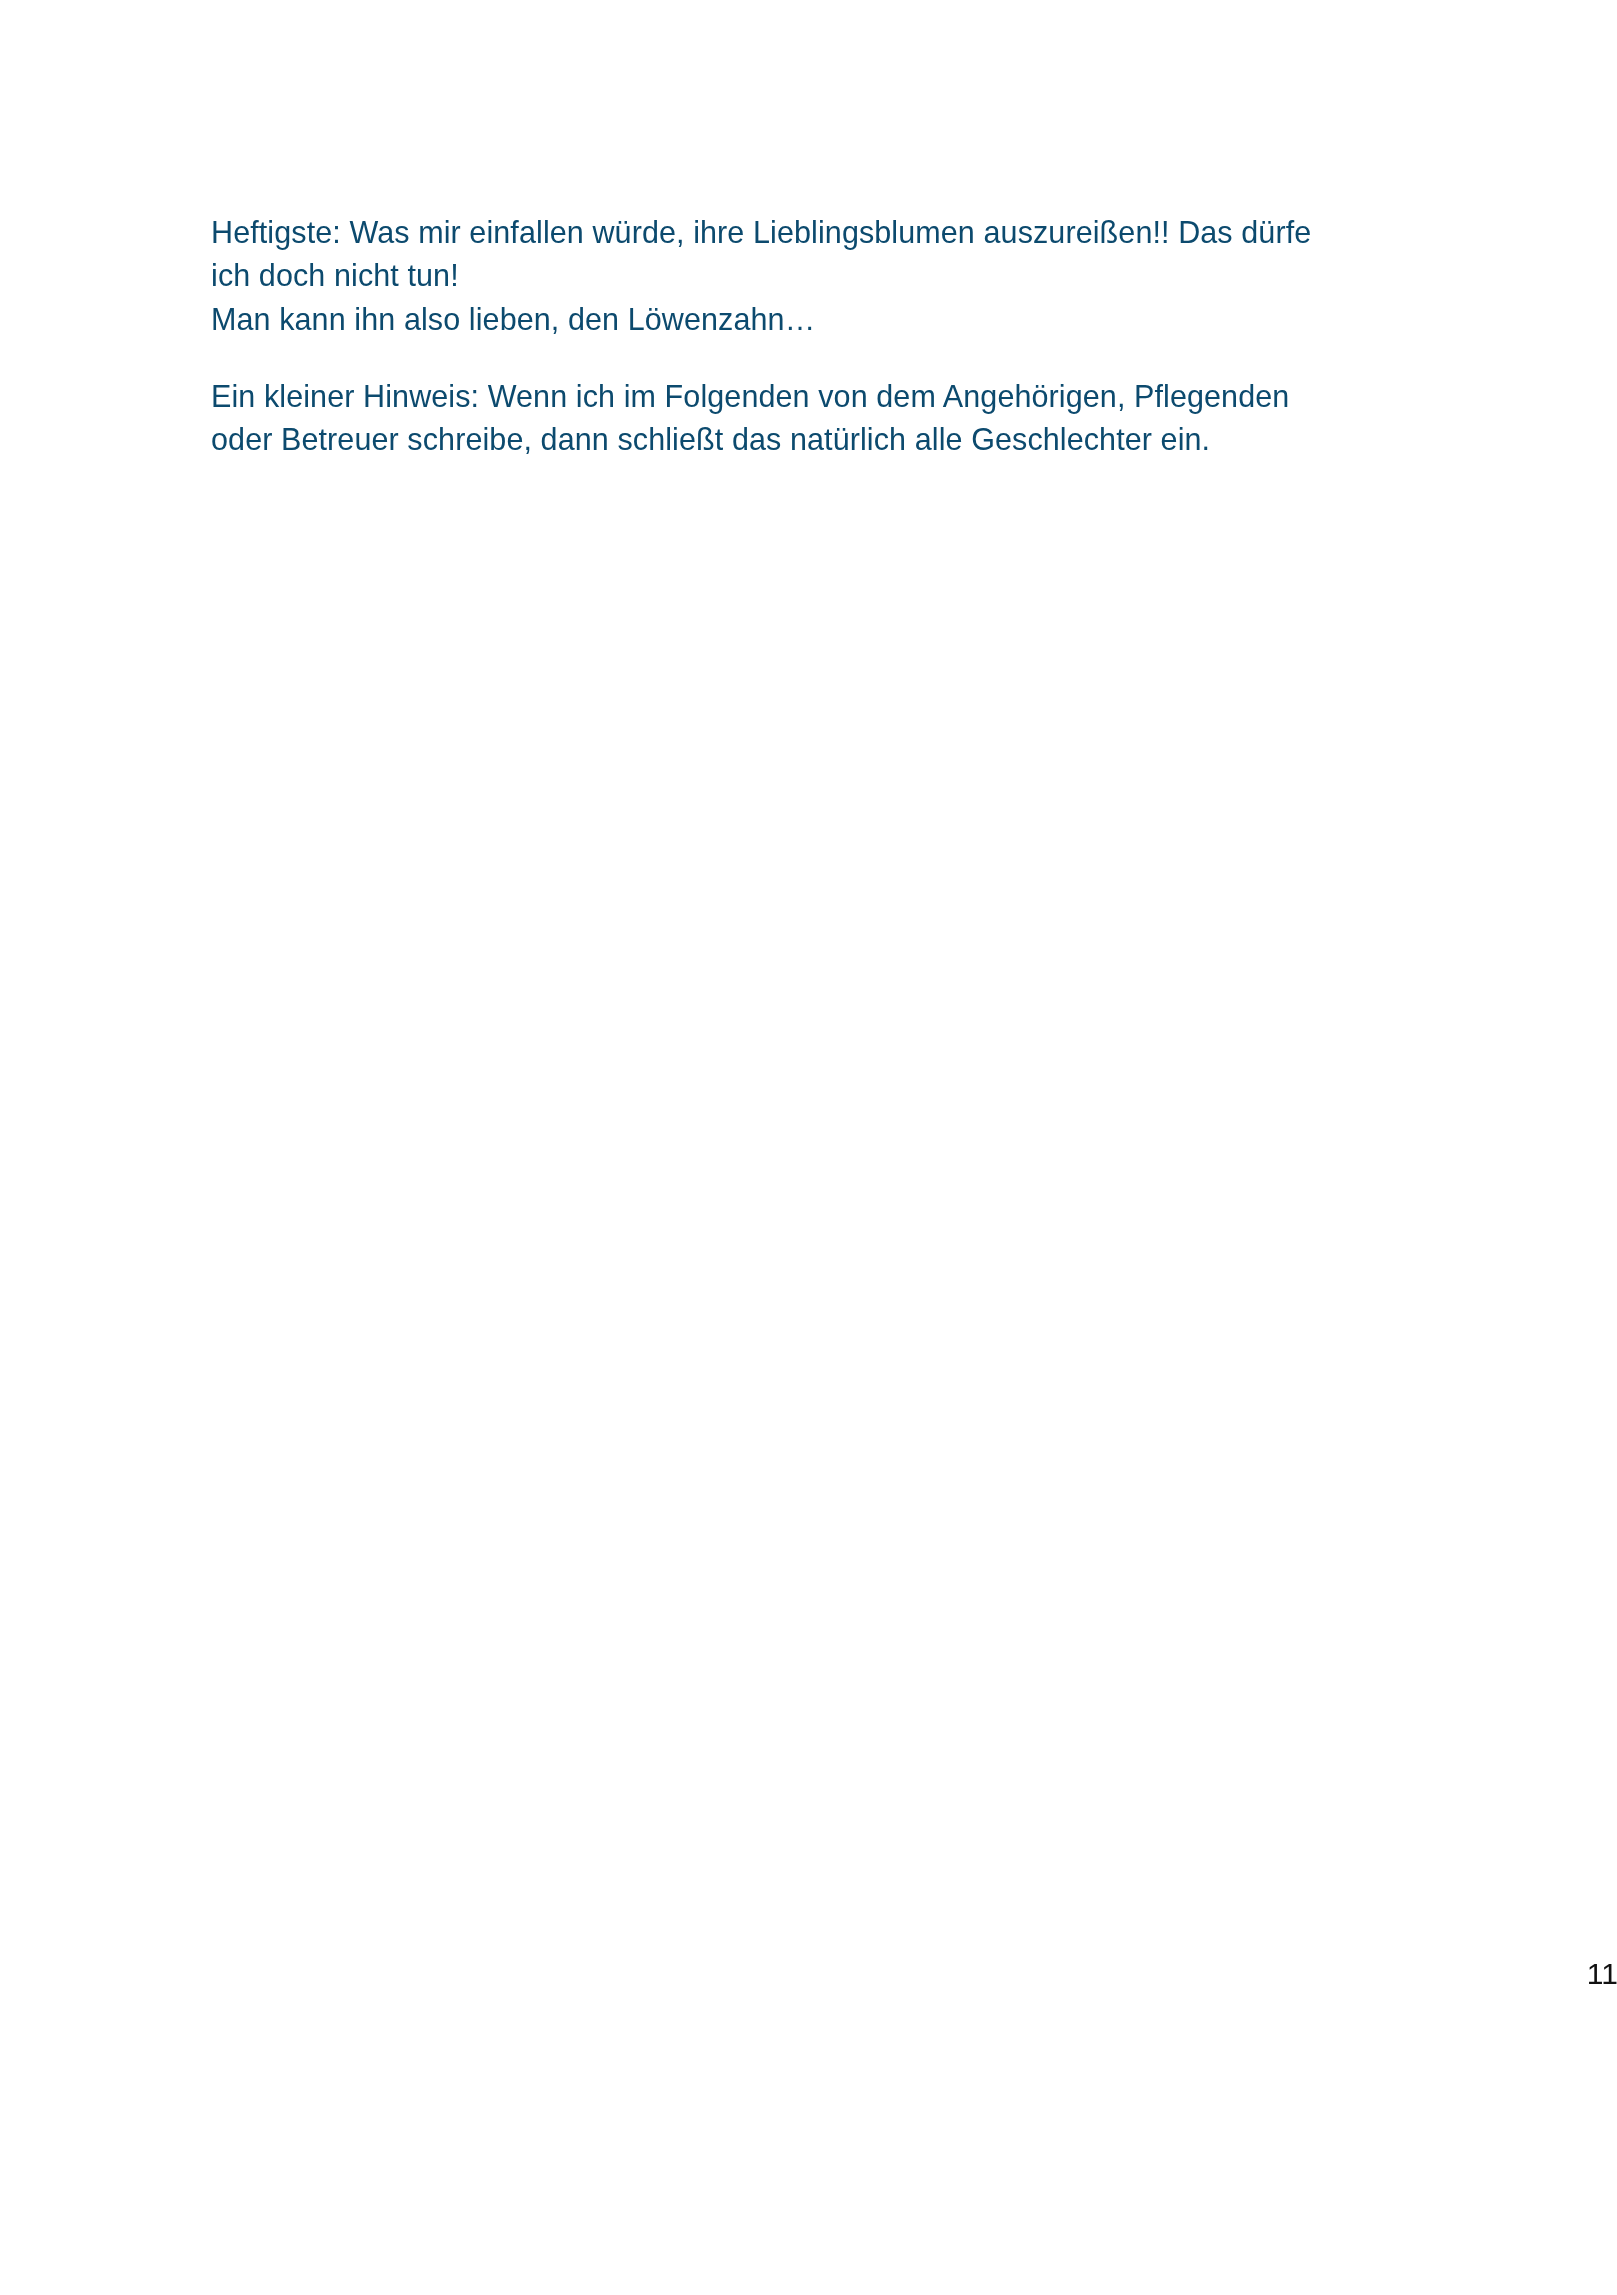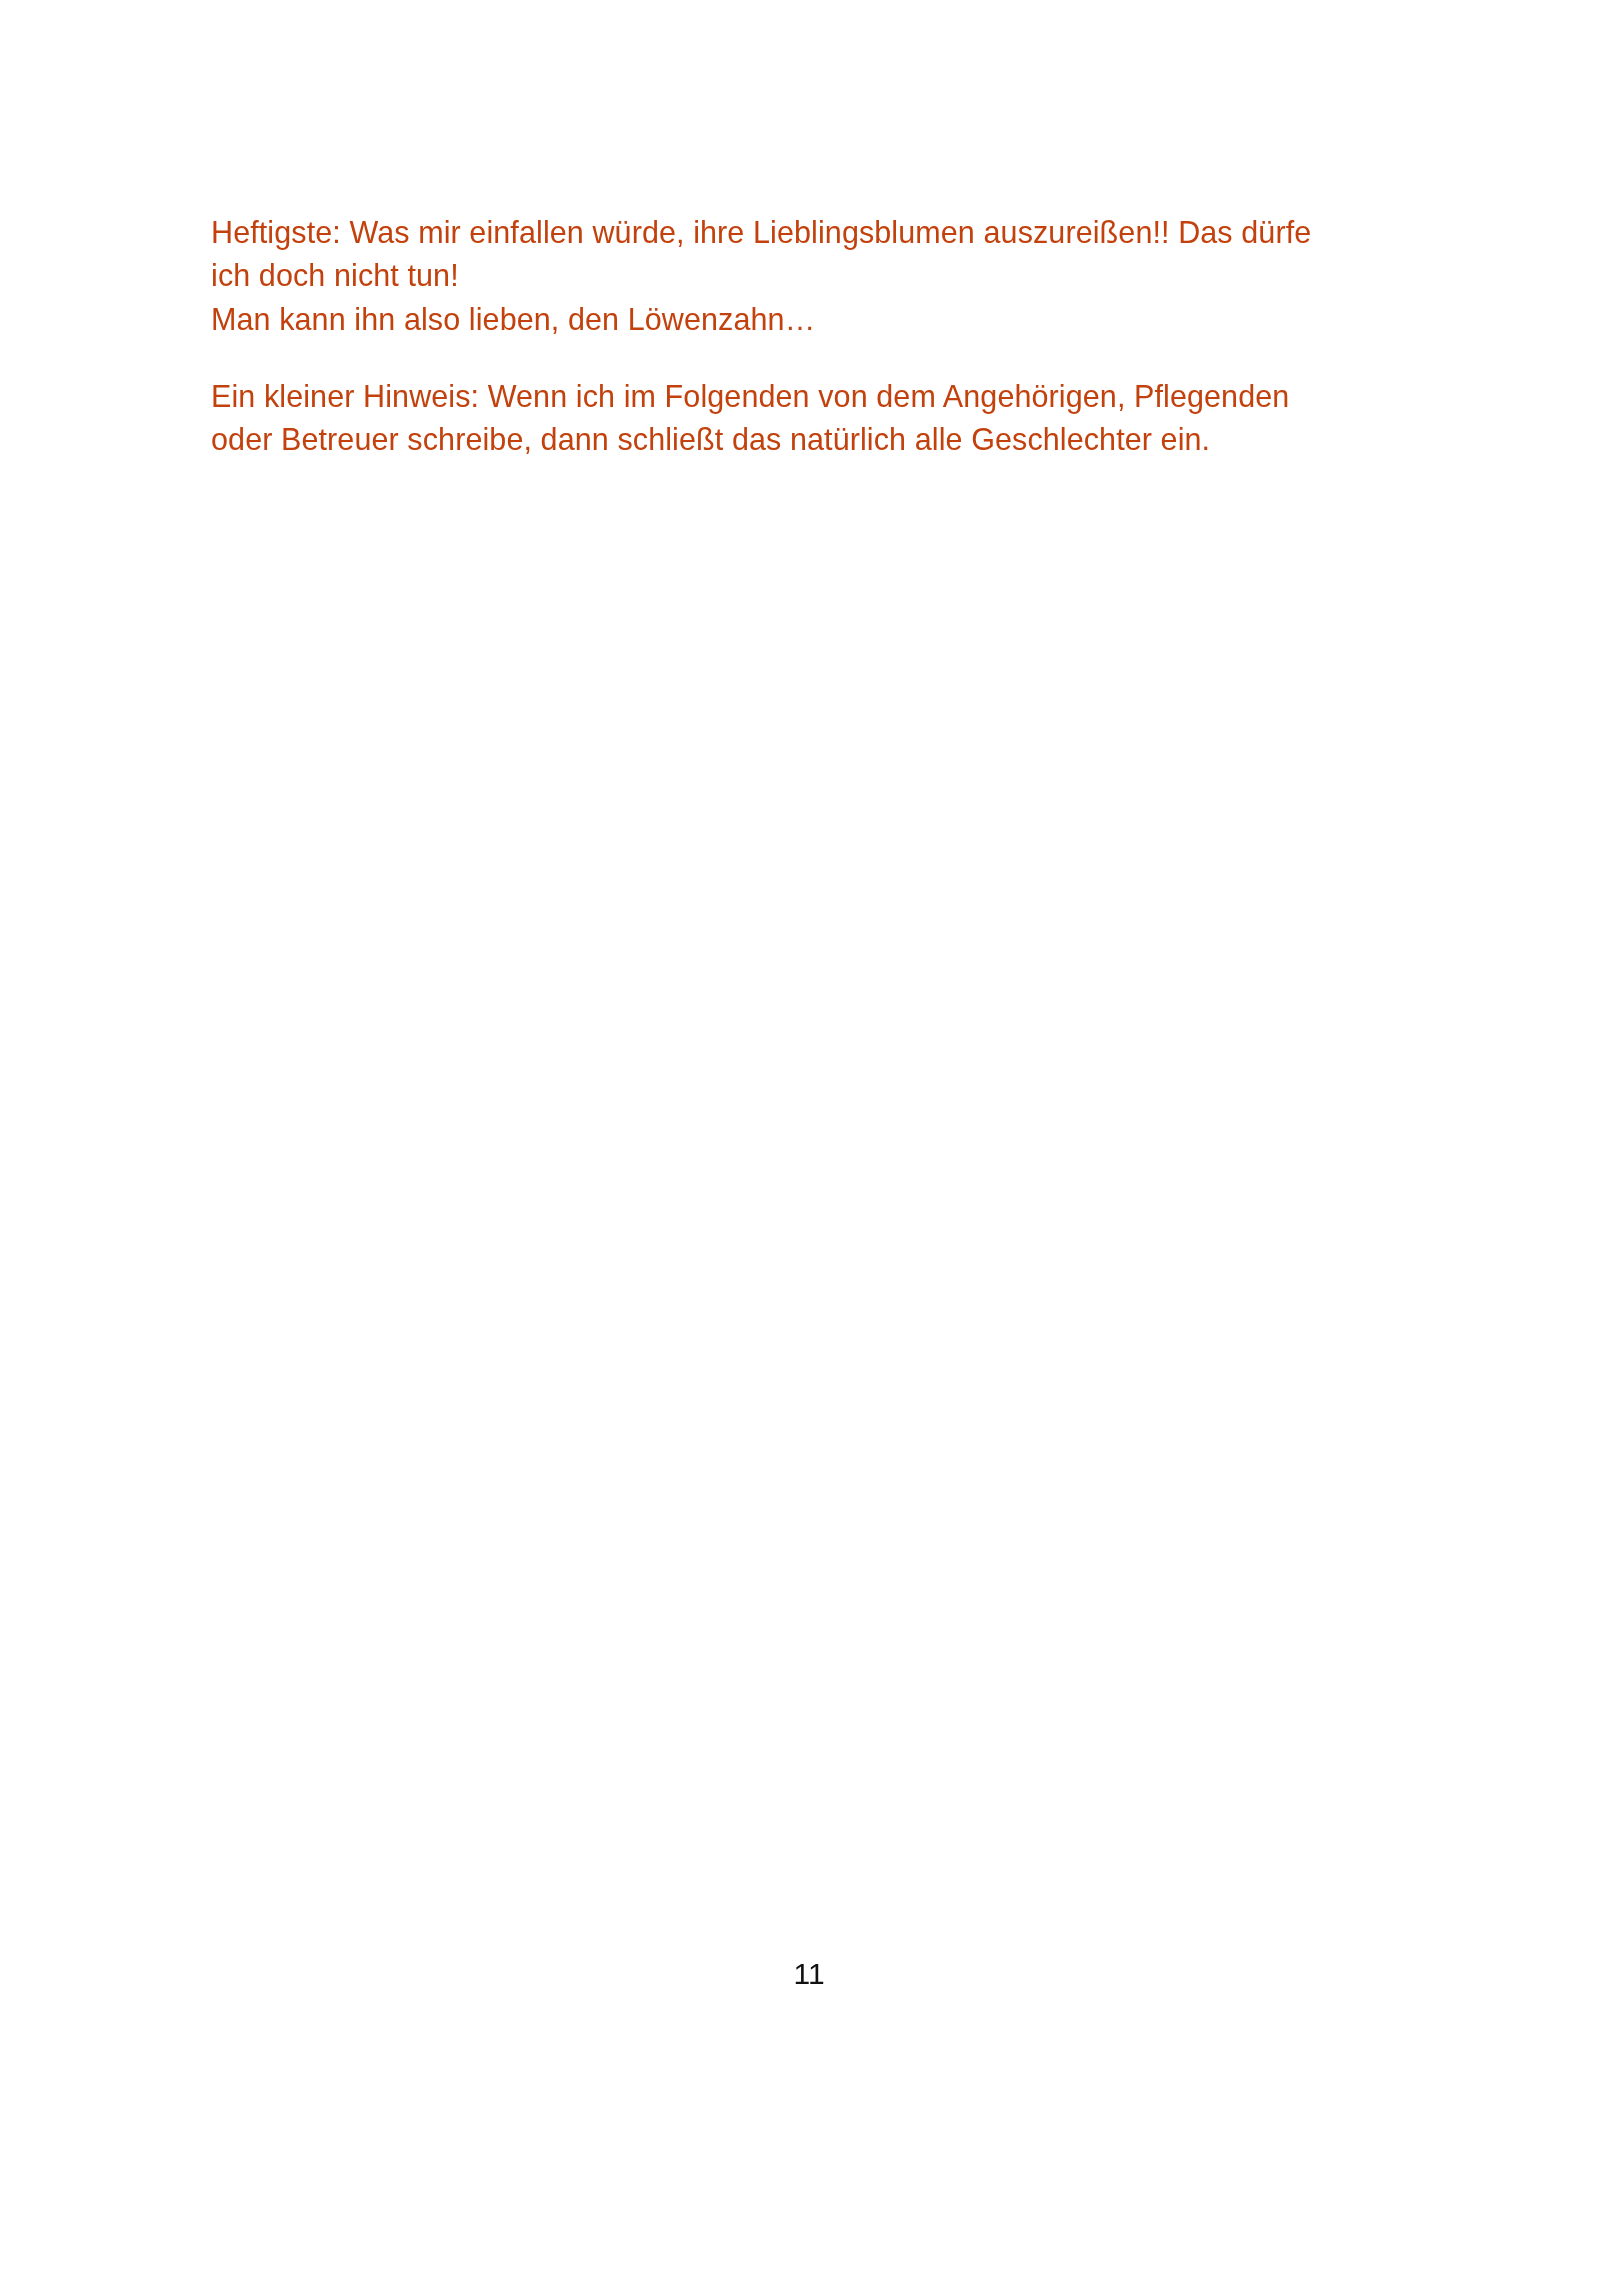--- a/index.html
+++ b/index.html
@@ -22,33 +22,33 @@
   .text-block {
     position: absolute;
     left: 211px;
     top: 211px;
     width: 1111px;
   }
   .para {
     font-size: 30.5px;
     line-height: 1.42;
     letter-spacing: 0.1px;
-    color: #c2410c;
+    color: #0c4a6e;
     margin: 0;
     white-space: pre-line;
   }
   .para + .para {
     margin-top: 34px;
   }
   .page-number {
     position: absolute;
     left: 0;
     right: 0;
     top: 1957px;
-    text-align: center;
+    text-align: right;
     font-size: 30px;
     color: #111111;
   }
 </style>
 </head>
 <body>
 
 <div class="page">
 
   <div class="text-block">

